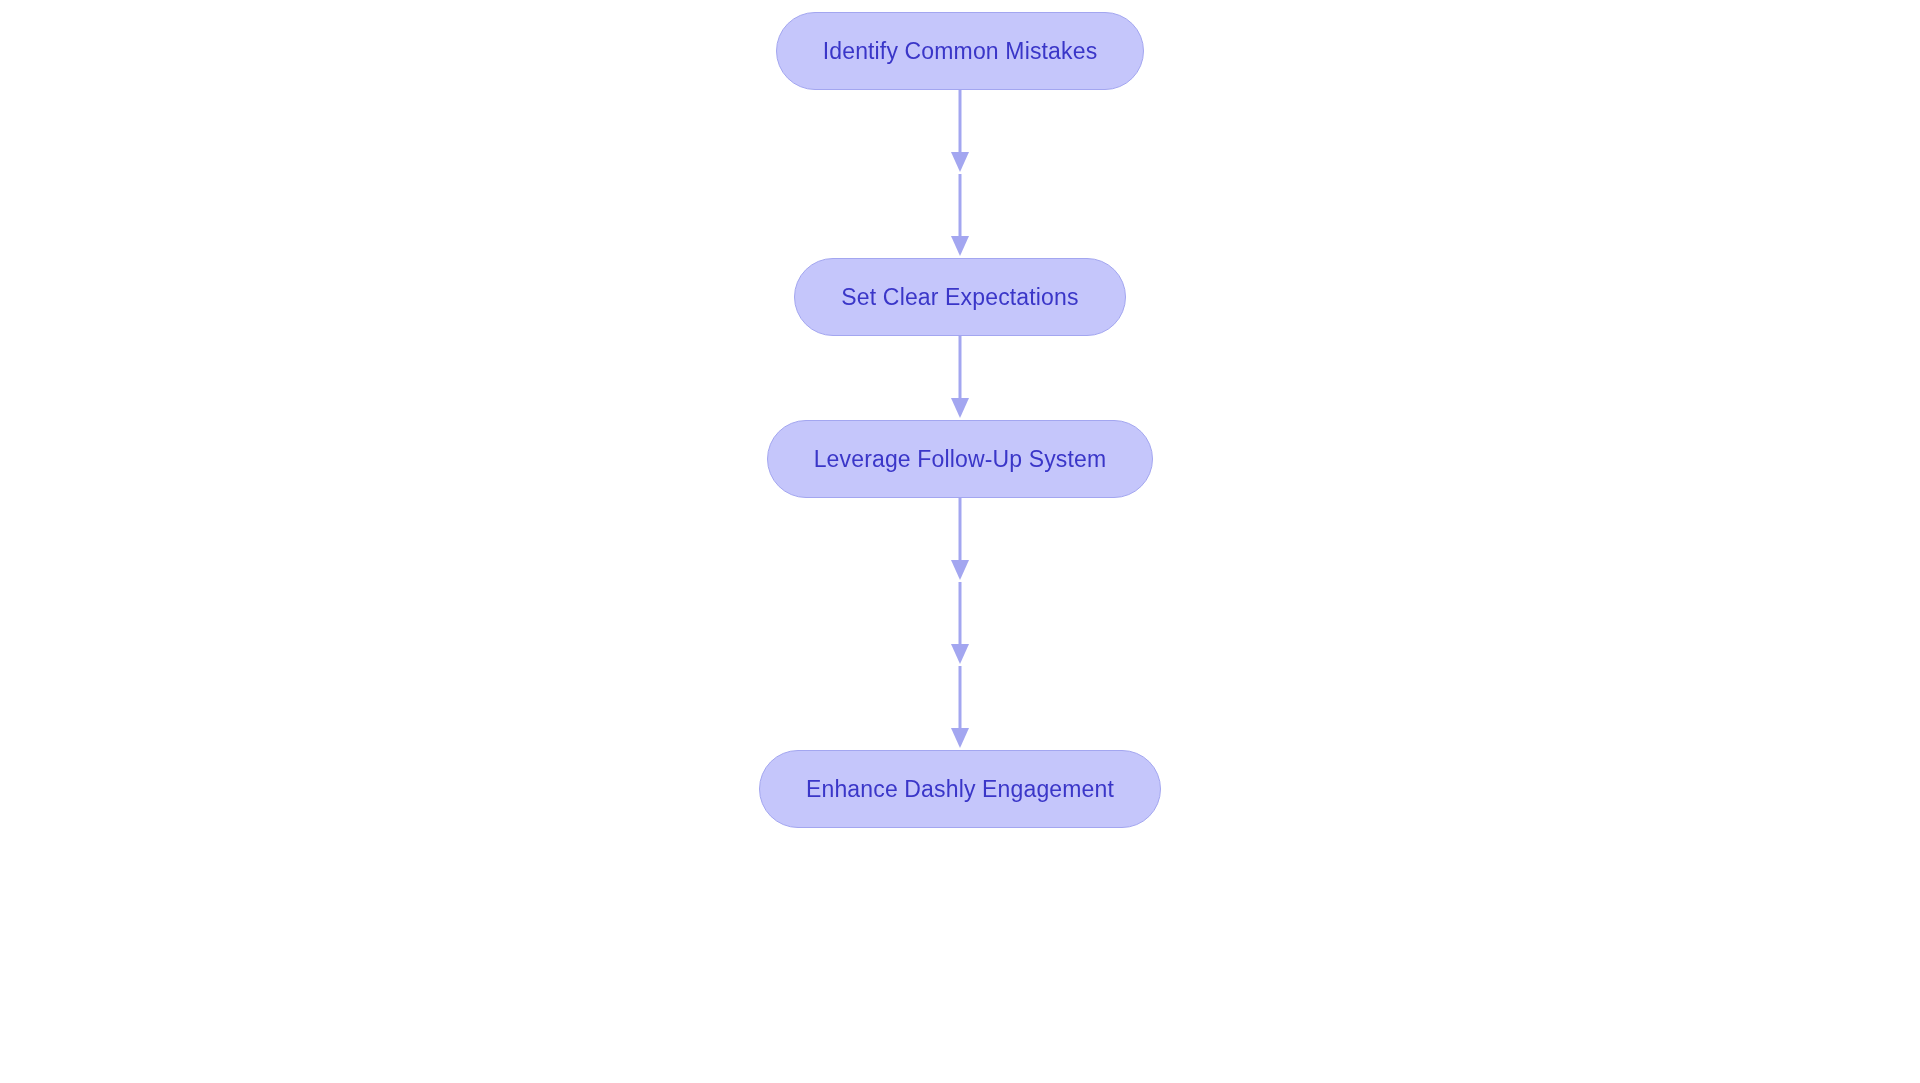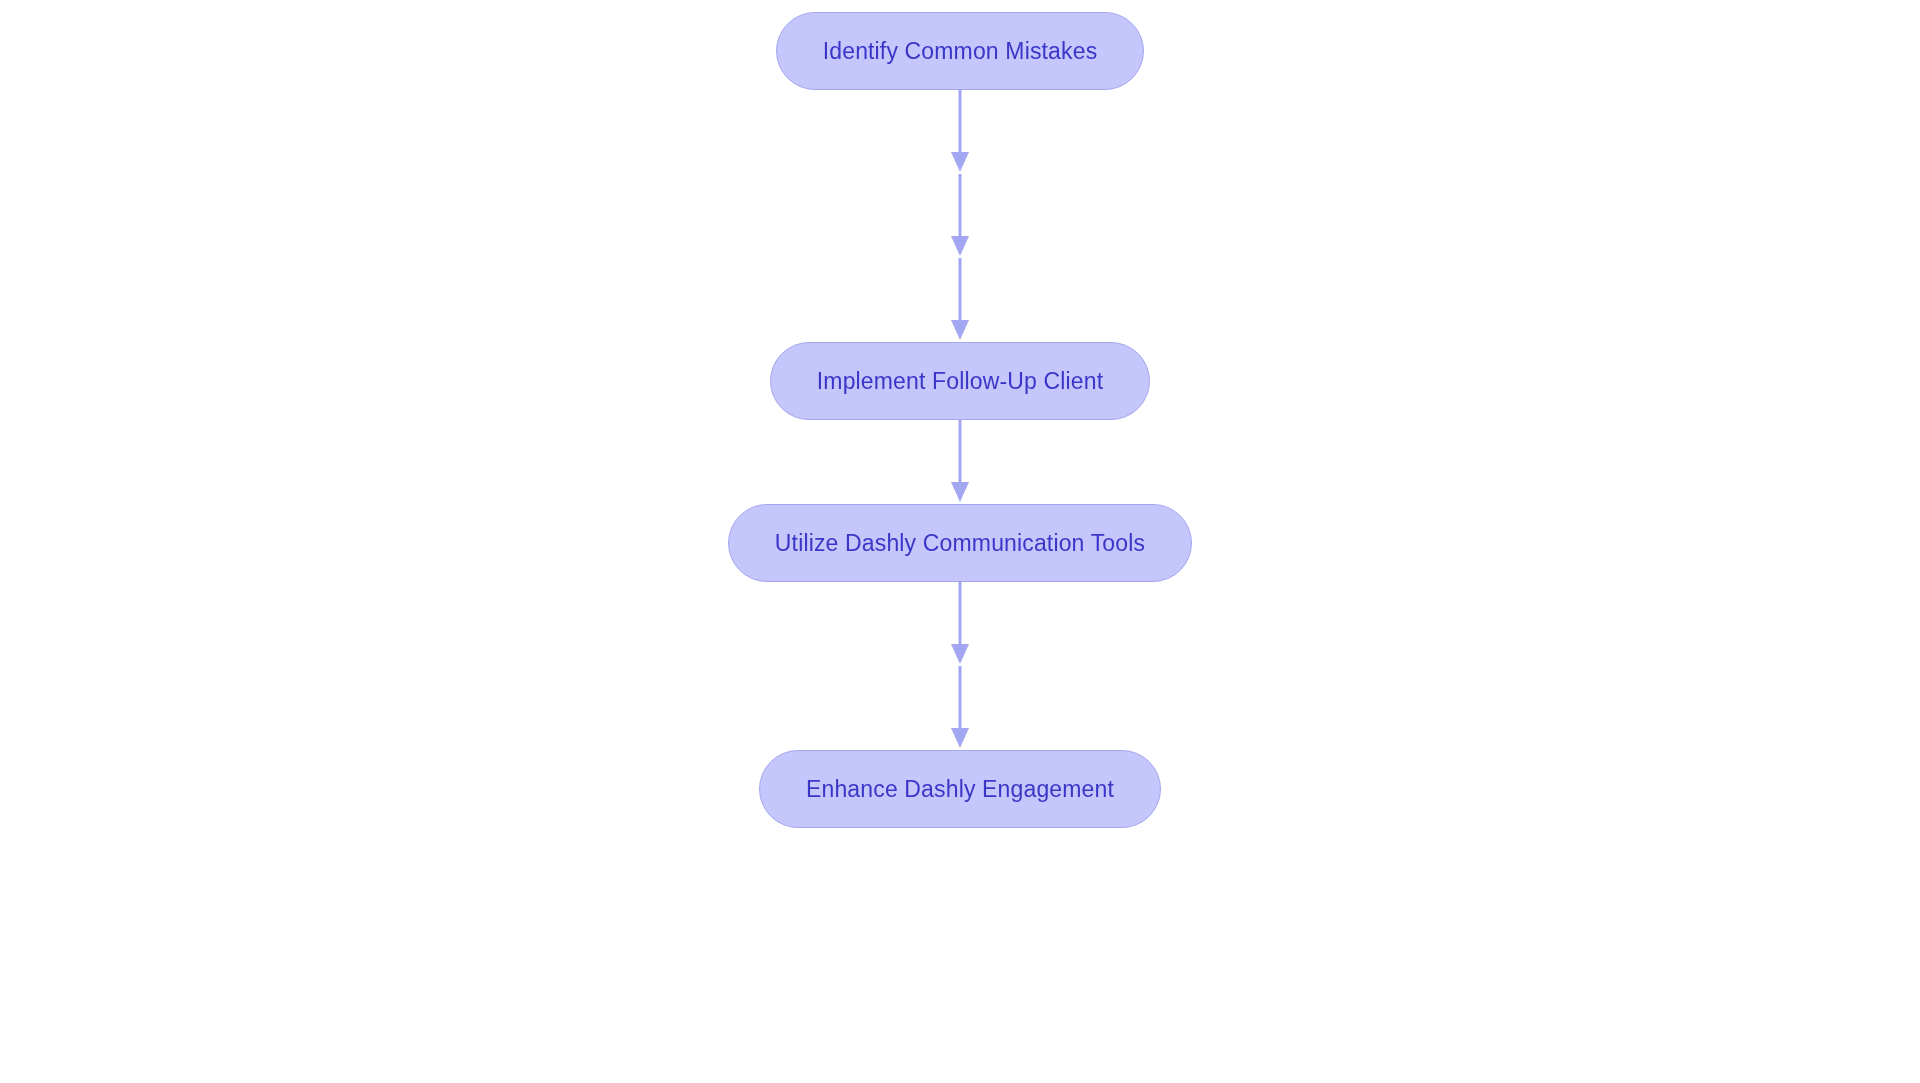--- a/index.html
+++ b/index.html
@@ -72,38 +72,38 @@
     <line x1="12" y1="0" x2="12" y2="64" stroke="#a3a6f0" stroke-width="3"></line>
     <polygon points="3,62 21,62 12,82" fill="#a3a6f0"></polygon>
   </svg>
 
 
   <svg class="flow-connector" viewBox="0 0 24 84" xmlns="http://www.w3.org/2000/svg">
     <line x1="12" y1="0" x2="12" y2="64" stroke="#a3a6f0" stroke-width="3"></line>
     <polygon points="3,62 21,62 12,82" fill="#a3a6f0"></polygon>
   </svg>
 
-
-  <svg class="flow-connector" viewBox="0 0 24 84" xmlns="http://www.w3.org/2000/svg">
-    <line x1="12" y1="0" x2="12" y2="64" stroke="#a3a6f0" stroke-width="3"></line>
-    <polygon points="3,62 21,62 12,82" fill="#a3a6f0"></polygon>
-  </svg>
-
   <div class="flow-node">
-    <span class="flow-node-label">Implement Follow-Up Client</span>
+    <span class="flow-node-label">Set Clear Expectations</span>
   </div>
 
   <svg class="flow-connector" viewBox="0 0 24 84" xmlns="http://www.w3.org/2000/svg">
     <line x1="12" y1="0" x2="12" y2="64" stroke="#a3a6f0" stroke-width="3"></line>
     <polygon points="3,62 21,62 12,82" fill="#a3a6f0"></polygon>
   </svg>
 
   <div class="flow-node">
-    <span class="flow-node-label">Utilize Dashly Communication Tools</span>
+    <span class="flow-node-label">Leverage Follow-Up System</span>
   </div>
+
+  <svg class="flow-connector" viewBox="0 0 24 84" xmlns="http://www.w3.org/2000/svg">
+    <line x1="12" y1="0" x2="12" y2="64" stroke="#a3a6f0" stroke-width="3"></line>
+    <polygon points="3,62 21,62 12,82" fill="#a3a6f0"></polygon>
+  </svg>
+
 
   <svg class="flow-connector" viewBox="0 0 24 84" xmlns="http://www.w3.org/2000/svg">
     <line x1="12" y1="0" x2="12" y2="64" stroke="#a3a6f0" stroke-width="3"></line>
     <polygon points="3,62 21,62 12,82" fill="#a3a6f0"></polygon>
   </svg>
 
 
   <svg class="flow-connector" viewBox="0 0 24 84" xmlns="http://www.w3.org/2000/svg">
     <line x1="12" y1="0" x2="12" y2="64" stroke="#a3a6f0" stroke-width="3"></line>
     <polygon points="3,62 21,62 12,82" fill="#a3a6f0"></polygon>

